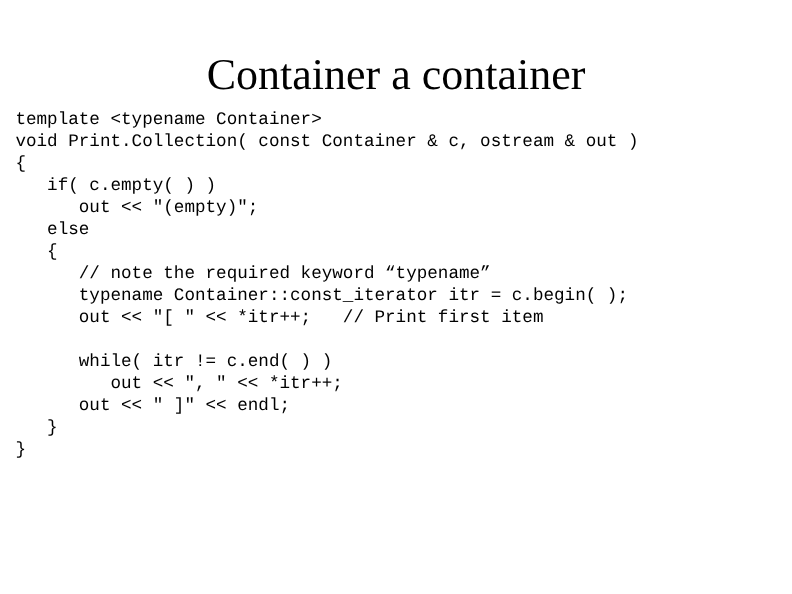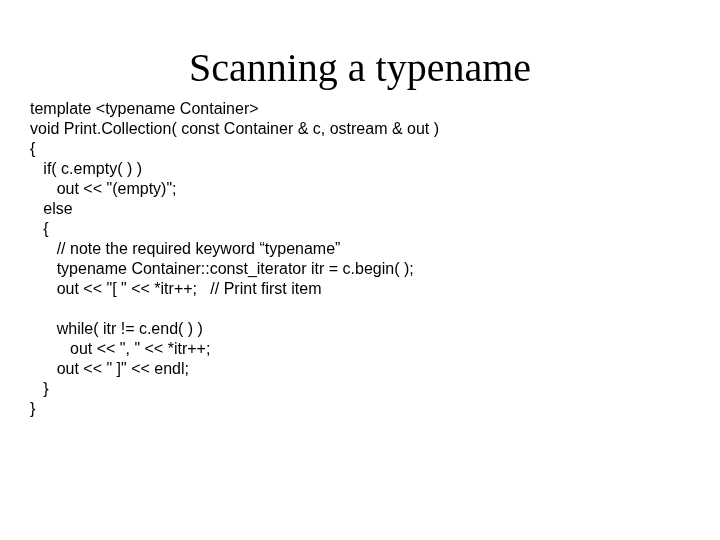--- a/index.html
+++ b/index.html
@@ -20,46 +20,46 @@
   }
   .title {
     text-align: center;
     font-size: 40px;
     font-weight: normal;
     margin-top: 44px;
     margin-bottom: 8px;
     font-family: "Times New Roman", Times, serif;
   }
   .code {
-    font-family: Liberation Sans, sans-serif;
+    font-family: Liberation Mono, monospace;
     font-size: 16px;
     line-height: 1.25;
     white-space: pre;
-    margin: 0 30px;
+    margin: 0 14px;
   }
   .footer-date {
     position: absolute;
     left: 60px;
     bottom: 28px;
     font-size: 15px;
     font-family: "Times New Roman", Times, serif;
   }
   .footer-page {
     position: absolute;
     right: 60px;
     bottom: 28px;
     font-size: 15px;
     font-family: "Times New Roman", Times, serif;
   }
 </style>
 </head>
 <body>
 
 <div class="slide">
-  <div class="title">Scanning a typename</div>
+  <div class="title">Container a container</div>
   <div class="code">template &lt;typename Container&gt;
 void Print.Collection( const Container &amp; c, ostream &amp; out )
 {
    if( c.empty( ) )
       out &lt;&lt; "(empty)";
    else
    {
       // note the required keyword “typename”
       typename Container::const_iterator itr = c.begin( );
       out &lt;&lt; "[ " &lt;&lt; *itr++;   // Print first item

